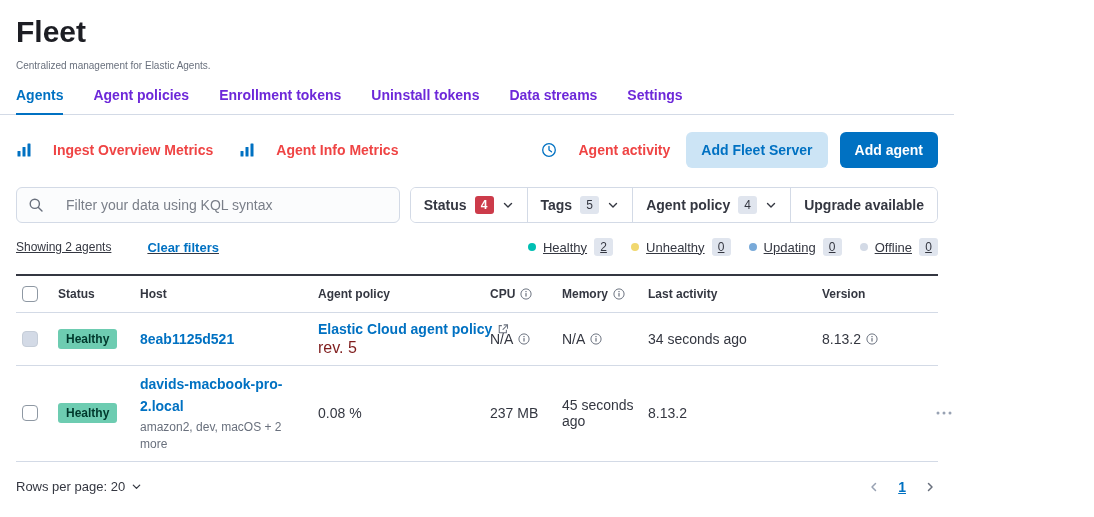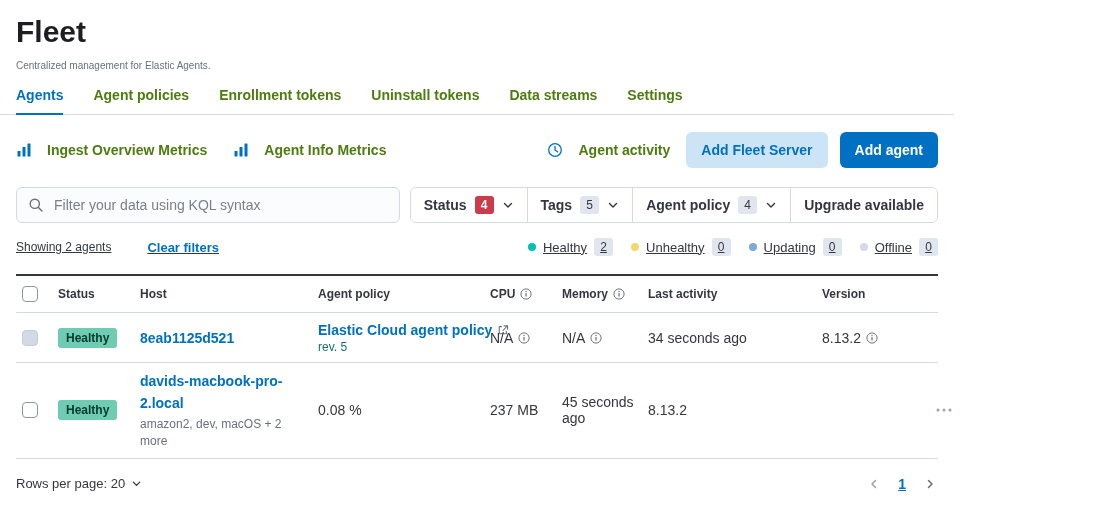--- a/index.html
+++ b/index.html
@@ -7,36 +7,36 @@
   body { font-family:"Liberation Sans", "DejaVu Sans", sans-serif; color:#343741; }
   .app { width:954px; height:517px; background:#fff; overflow:hidden; position:relative; }
 
   
   .page-header { padding:14px 16px 0; }
   .page-title { font-size:30px; line-height:36px; font-weight:700; color:#1d1e24; margin:0; }
   .page-subtitle { font-size:10px; color:#69707d; margin:10px 0 16px; }
 
   
   .tabs { display:flex; gap:30px; padding:0 16px; border-bottom:1px solid #d3dae6; }
-  .tab { font-size:14px; font-weight:700; color:#4d7c0f; padding-bottom:11px; cursor:pointer; position:relative; white-space:nowrap; }
+  .tab { font-size:14px; font-weight:700; color:#6d28d9; padding-bottom:11px; cursor:pointer; position:relative; white-space:nowrap; }
   .tab.active { color:#0071c2; }
   .tab.active::after { content:""; position:absolute; left:0; right:0; bottom:-1px; height:2px; background:#0071c2; }
 
   
   .toolbar { display:flex; justify-content:space-between; align-items:center; margin:17px 16px 19px; }
   .toolbar-left { display:flex; align-items:center; gap:26px; }
-  .icon-link { display:flex; align-items:center; gap:15px; color:#4d7c0f; font-size:14px; font-weight:600; cursor:pointer; text-decoration:none; }
+  .icon-link { display:flex; align-items:center; gap:21px; color:#ef4444; font-size:14px; font-weight:600; cursor:pointer; text-decoration:none; }
   .toolbar-right { display:flex; align-items:center; gap:12px; }
   .btn { height:36px; padding:0 15px; border:none; border-radius:6px; font-family:inherit; font-size:14px; font-weight:600; cursor:pointer; white-space:nowrap; }
   .btn-light { background:#cce4f5; color:#0071c2;text-align:center; }
   .btn-primary { background:#0071c2; color:#ffffff; }
 
   
   .search-row { display:flex; gap:10px; margin:0 16px; }
-  .search-box { flex:1; display:flex; align-items:center; gap:8px; height:36px; border:1px solid #d3dae6; border-radius:6px; background:#fbfcfd; padding:0 11px; }
+  .search-box { flex:1; display:flex; align-items:center; gap:20px; height:36px; border:1px solid #d3dae6; border-radius:6px; background:#fbfcfd; padding:0 11px; }
   .search-box input { flex:1; border:none; outline:none; background:transparent; font-family:inherit; font-size:14px; color:#343741; }
   .search-box input::placeholder { color:#7a7f89; }
   .filter-group { display:flex; height:36px; border:1px solid #d3dae6; border-radius:6px; background:#fff; overflow:hidden; }
   .filter-btn { display:flex; align-items:center; gap:8px; padding:0 13px; font-size:14px; font-weight:600; color:#343741; background:#fff; border:none; border-right:1px solid #d3dae6; font-family:inherit; cursor:pointer; white-space:nowrap; }
   .filter-btn:last-child { border-right:none; }
   .count-badge { min-width:19px; height:18px; padding:0 5px; border-radius:3px; font-size:12px; font-weight:600; display:inline-flex; align-items:center; justify-content:center; }
   .count-accent { background:#cc3b4a; color:#fff; }
   .count-light { background:#e0e5ee; color:#343741; font-weight:400; }
 
   
@@ -58,21 +58,21 @@
   .th { font-size:12px; font-weight:700; color:#343741; padding:10px 6px; display:flex; align-items:center; gap:5px; }
   .th.right, .td.right { justify-content:flex-end; text-align:right; }
   .trow { border-bottom:1px solid #d3dae6; }
   .trow.row-1 { min-height:50px; }
   .trow.row-2 { min-height:90px; }
   .td { padding:8px 6px; font-size:14px; color:#343741; display:flex; align-items:center; gap:5px; }
   .td.stacked { flex-direction:column; align-items:flex-start; gap:2px;justify-content:space-between; }
   .badge-health { display:inline-block; background:#6dccb1; color:#00382c; font-size:12px; font-weight:600; line-height:18px; padding:1px 8px; border-radius:3px; }
   a.cell-link { color:#0071c2; font-weight:600; text-decoration:none; cursor:pointer; font-size:14px; }
   .policy-line { display:flex; align-items:center; gap:5px; white-space:nowrap; }
-  .rev-text { font-size:12px; color:#0f766e; }
+  .rev-text { font-size:16px; color:#7f1d1d; }
   .tags-text { font-size:12px; color:#69707d; line-height:1.4; max-width:160px; }
   .host-block { max-width:162px; line-height:1.55; }
   .checkbox { width:16px; height:16px; border:1px solid #8e98a3; border-radius:4px; background:#fff; display:inline-block; cursor:pointer; }
   .checkbox.disabled { background:#d3dae6; border-color:#c5cdd8; cursor:default; }
   .actions-btn { background:none; border:none; cursor:pointer; padding:4px 6px; display:inline-flex; align-items:center; }
 
   
   .table-footer { display:flex; align-items:center; justify-content:space-between; margin:17px 16px 0; }
   .rows-per-page { display:flex; align-items:center; gap:6px; font-size:13px; color:#343741; cursor:pointer; }
   .pagination { display:flex; align-items:center; gap:16px; }

